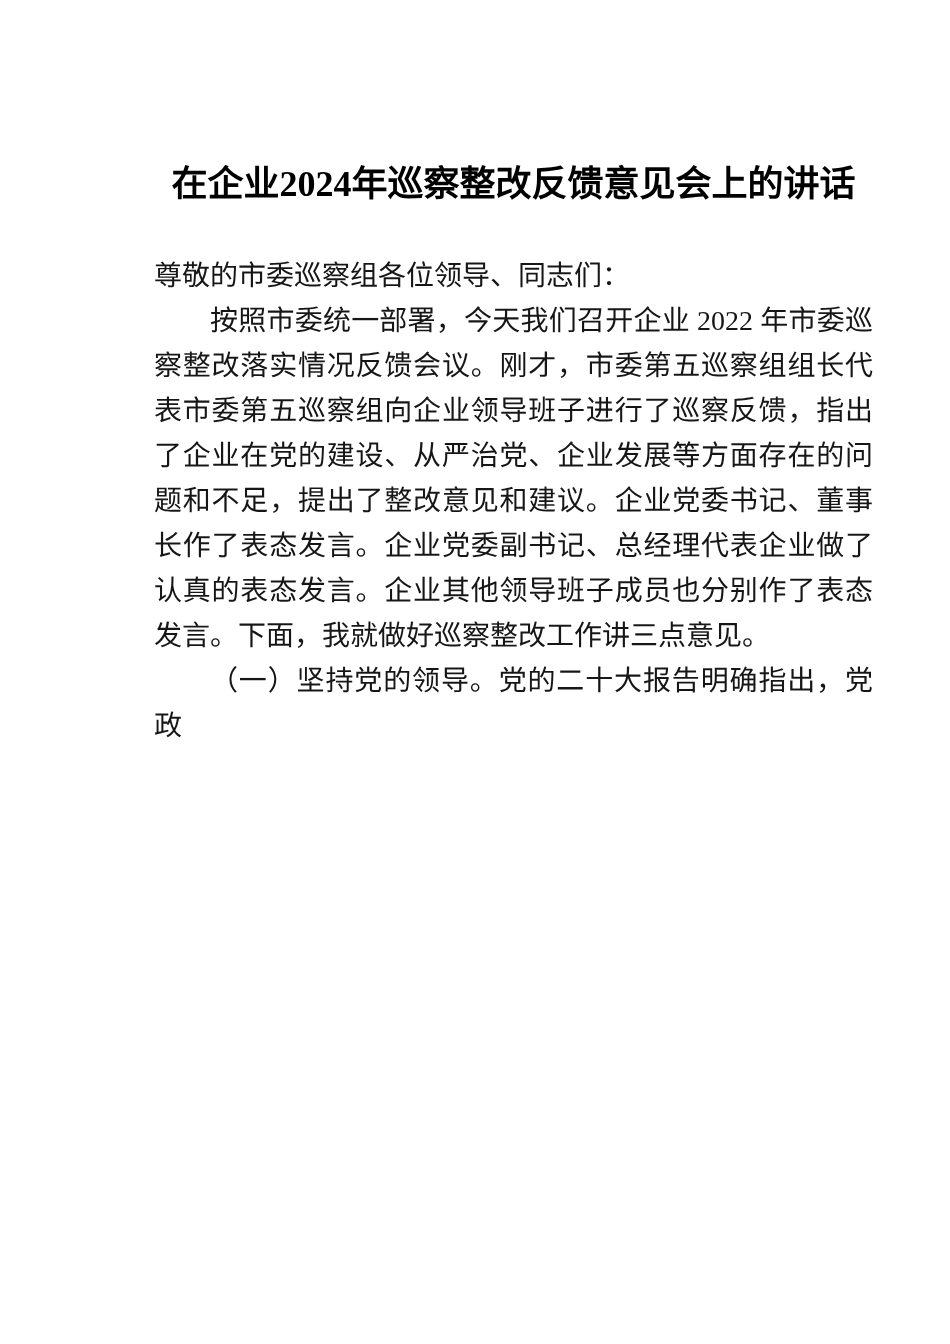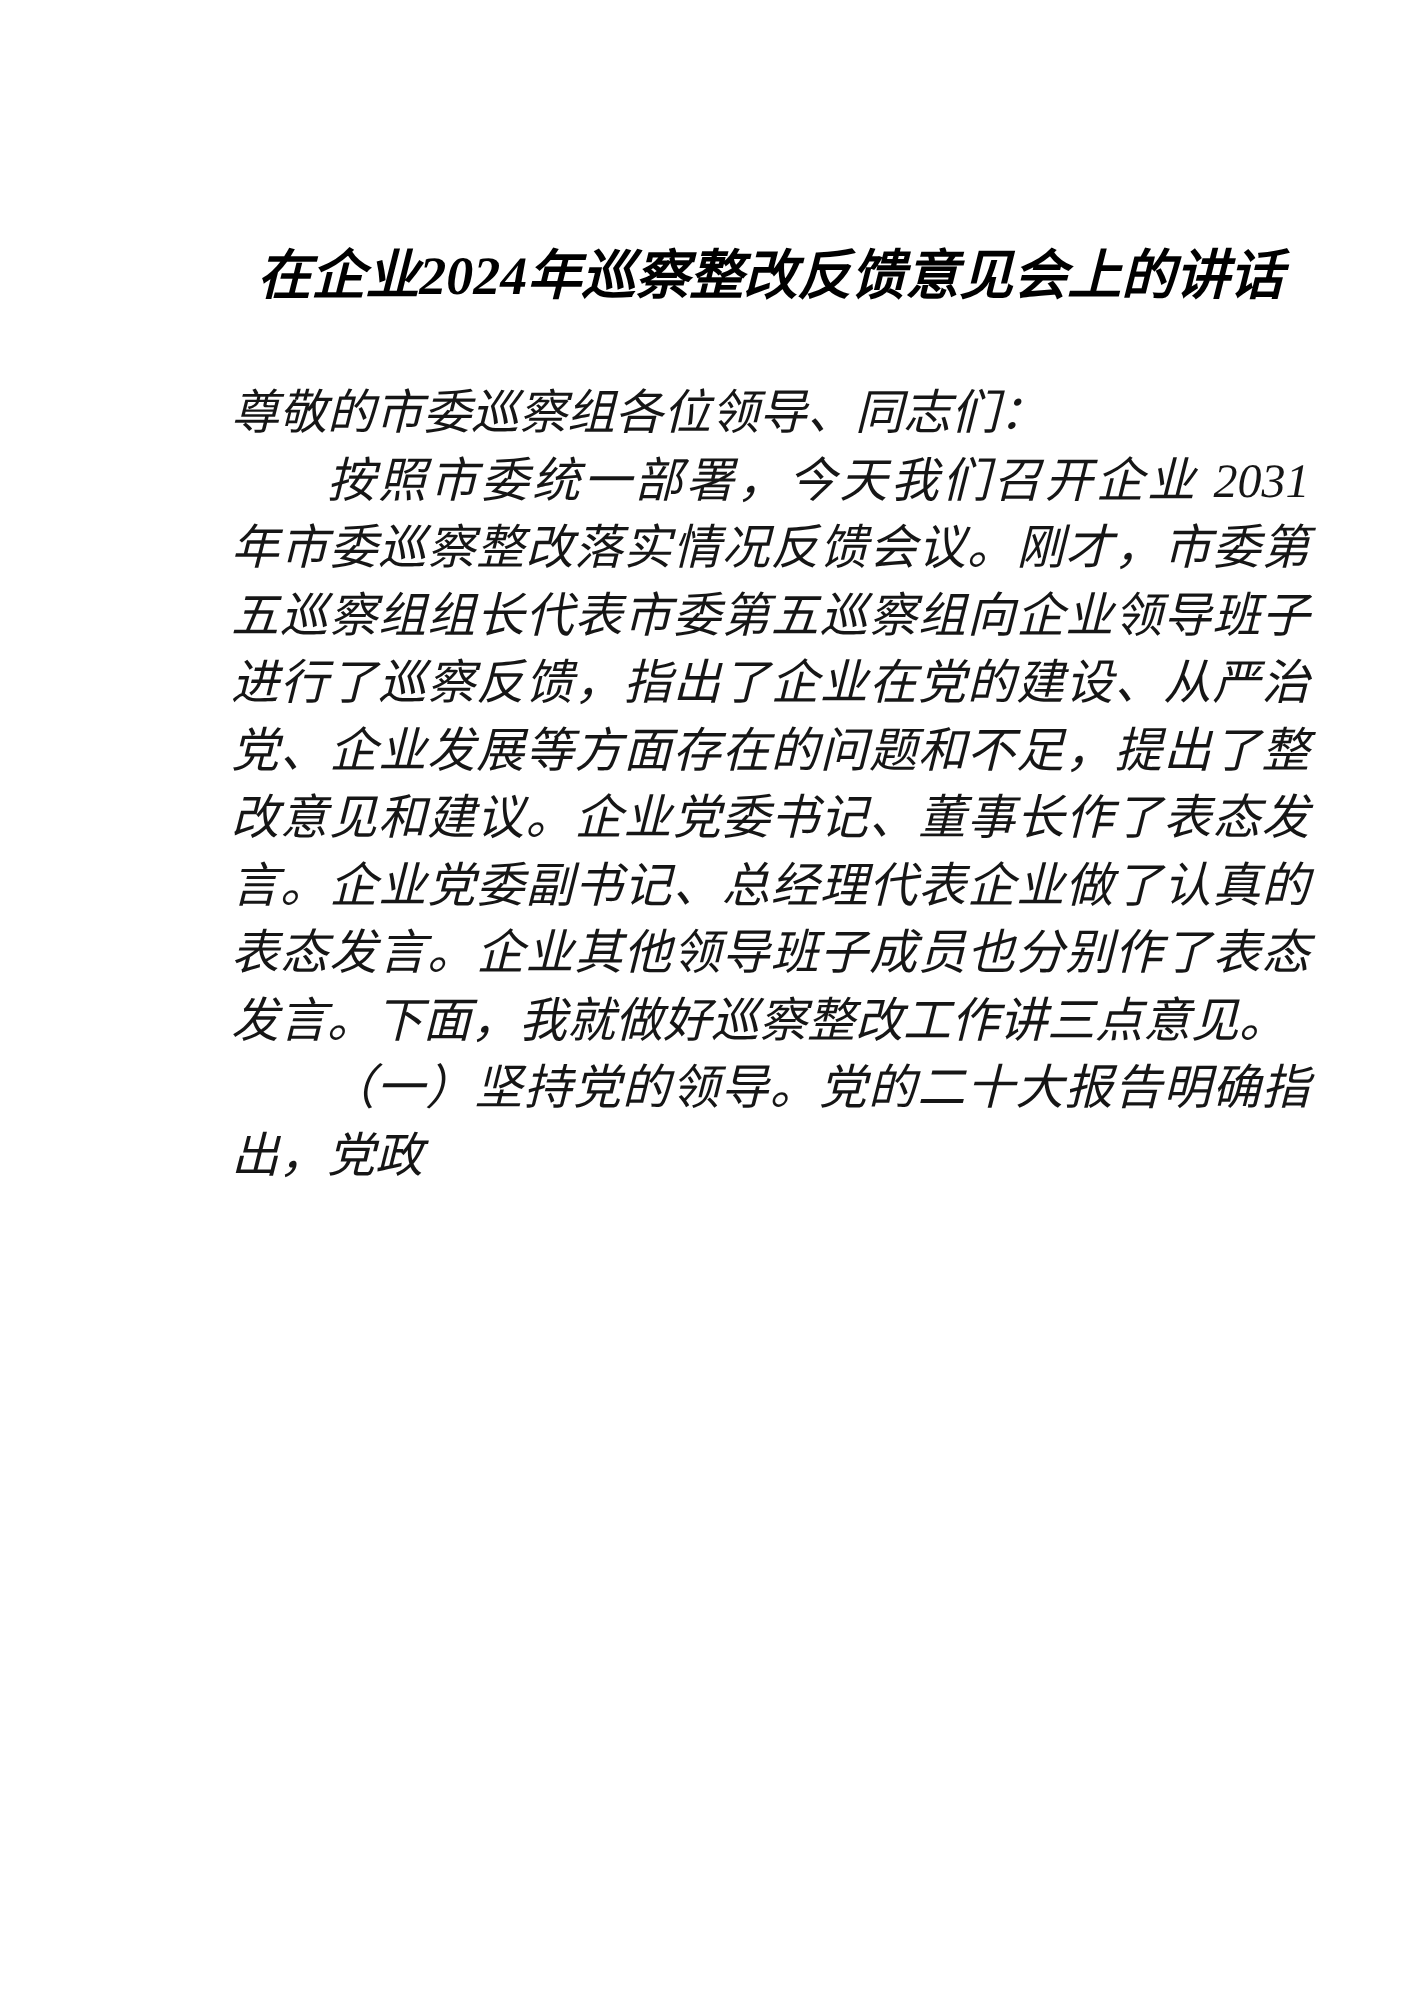--- a/index.html
+++ b/index.html
@@ -11,34 +11,33 @@
     position: relative;
     width: 928px;
     height: 1344px;
     margin: 0 auto;
     background: #ffffff;
     box-sizing: border-box;
     padding: 146px 66px 0 143px;
     overflow: hidden;
     font-family: "Liberation Serif", "DejaVu Serif", serif;
     color: #141414;
-    font-style: italic;
   }
   .doc-title {
     margin: 0 0 31px 0;
     font-size: 36px;
     line-height: 76px;
     font-weight: bold;
     text-align: center;
     color: #000000;
     font-family: "Liberation Serif", "DejaVu Serif", serif;
   }
   .doc-body p {
     margin: 0;
-    font-size: 32px;
+    font-size: 28px;
     line-height: 45px;
     text-align: justify;
     word-break: break-all;
     color: #161616;
   }
   .salutation {
     text-indent: 0;
   }
   .para {
     text-indent: 2em;
@@ -52,19 +51,19 @@
 </style>
 </head>
 <body>
 
 <div class="page">
   <h1 class="doc-title">在企业2024年巡察整改反馈意见会上的讲话</h1>
 
   <div class="doc-body">
     <p class="salutation">尊敬的市委巡察组各位领导、同志们：</p>
 
-    <p class="para">按照市委统一部署，今天我们召开企业 2031 年市委巡察整改落实情况反馈会议。刚才，市委第五巡察组组长代表市委第五巡察组向企业领导班子进行了巡察反馈，指出了企业在党的建设、从严治党、企业发展等方面存在的问题和不足，提出了整改意见和建议。企业党委书记、董事长作了表态发言。企业党委副书记、总经理代表企业做了认真的表态发言。企业其他领导班子成员也分别作了表态发言。下面，我就做好巡察整改工作讲三点意见。</p>
+    <p class="para">按照市委统一部署，今天我们召开企业 2022 年市委巡察整改落实情况反馈会议。刚才，市委第五巡察组组长代表市委第五巡察组向企业领导班子进行了巡察反馈，指出了企业在党的建设、从严治党、企业发展等方面存在的问题和不足，提出了整改意见和建议。企业党委书记、董事长作了表态发言。企业党委副书记、总经理代表企业做了认真的表态发言。企业其他领导班子成员也分别作了表态发言。下面，我就做好巡察整改工作讲三点意见。</p>
 
 
 
     <p class="para">（一）坚持党的领导。党的二十大报告明确指出，党政</p>
   </div>
 </div>
 
 </body></html>

